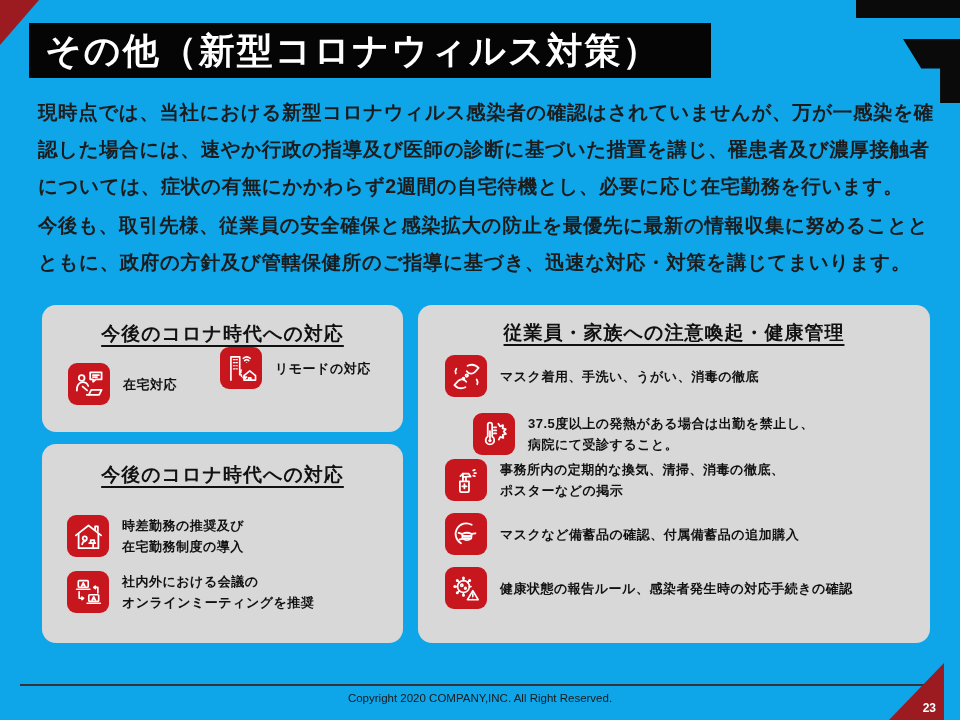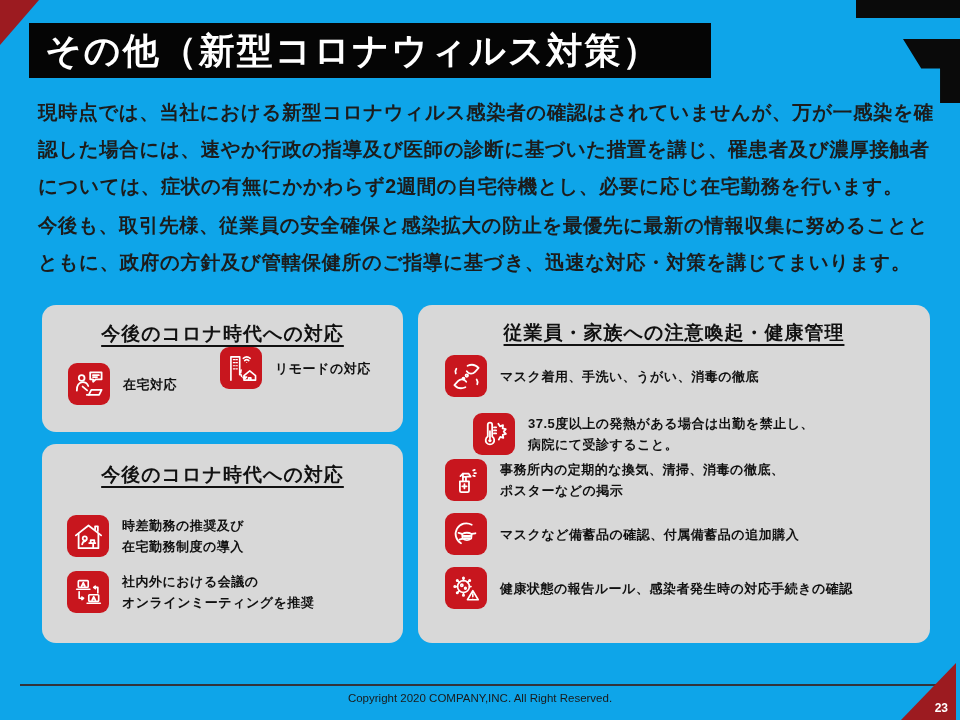--- a/index.html
+++ b/index.html
@@ -50,21 +50,21 @@
   .b3i1{left:27px;top:50px;align-items:center;}
   .b3i2{left:27px;top:108px;margin-left:28px;}
   .b3i3{left:27px;top:154px;}
   .b3i4{left:27px;top:208px;}
   .b3i5{left:27px;top:262px;}
 
   
   .footer-line{position:absolute;left:20px;top:684px;width:920px;height:2px;background:#33333B;}
   .footer-text{position:absolute;left:0;top:692px;width:960px;text-align:center;
     font-size:11.5px;color:#1a1a1a;}
-  .corner-br{position:absolute;right:4px;bottom:0;width:55px;height:57px;background:#9C1B20;
+  .corner-br{position:absolute;right:16px;bottom:0;width:55px;height:57px;background:#9C1B20;
     clip-path:polygon(100% 0,100% 100%,0 100%);}
   .page-num{position:absolute;right:8px;bottom:5px;color:#fff;font-size:12px;font-weight:bold;}
 </style>
 </head>
 <body>
 
 <div class="slide">
 
   <div class="corner-tl"></div>
   <div class="tr-bar"></div>

